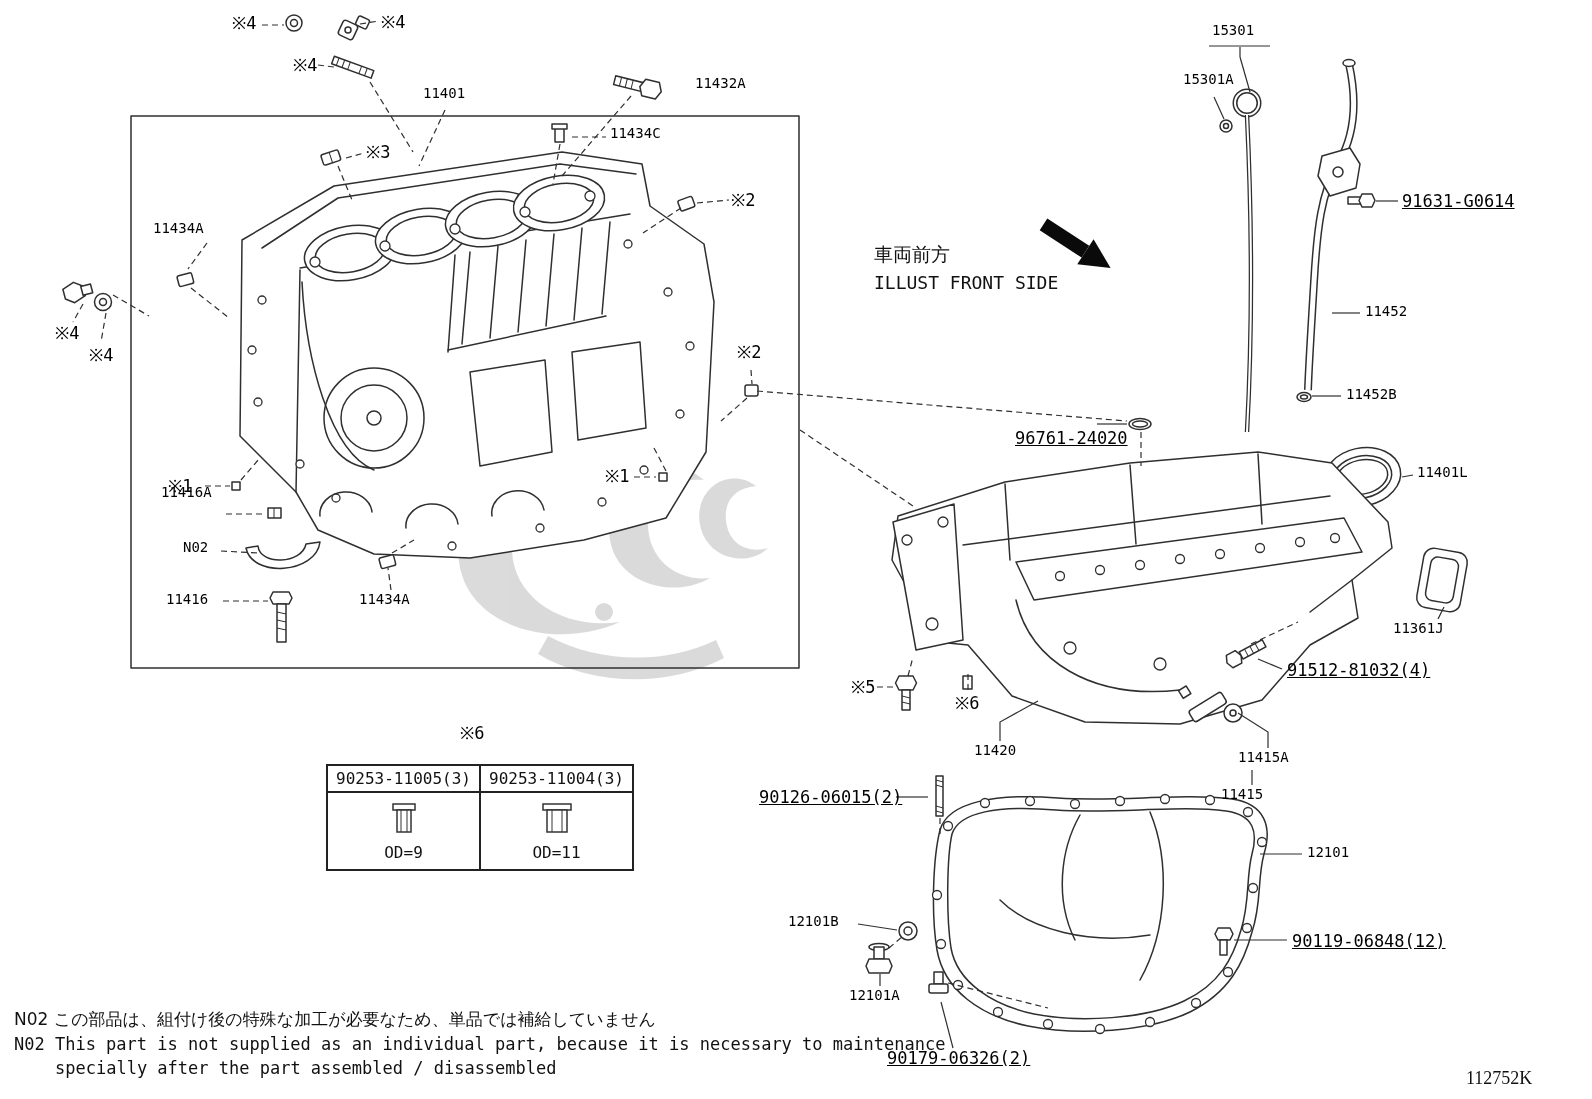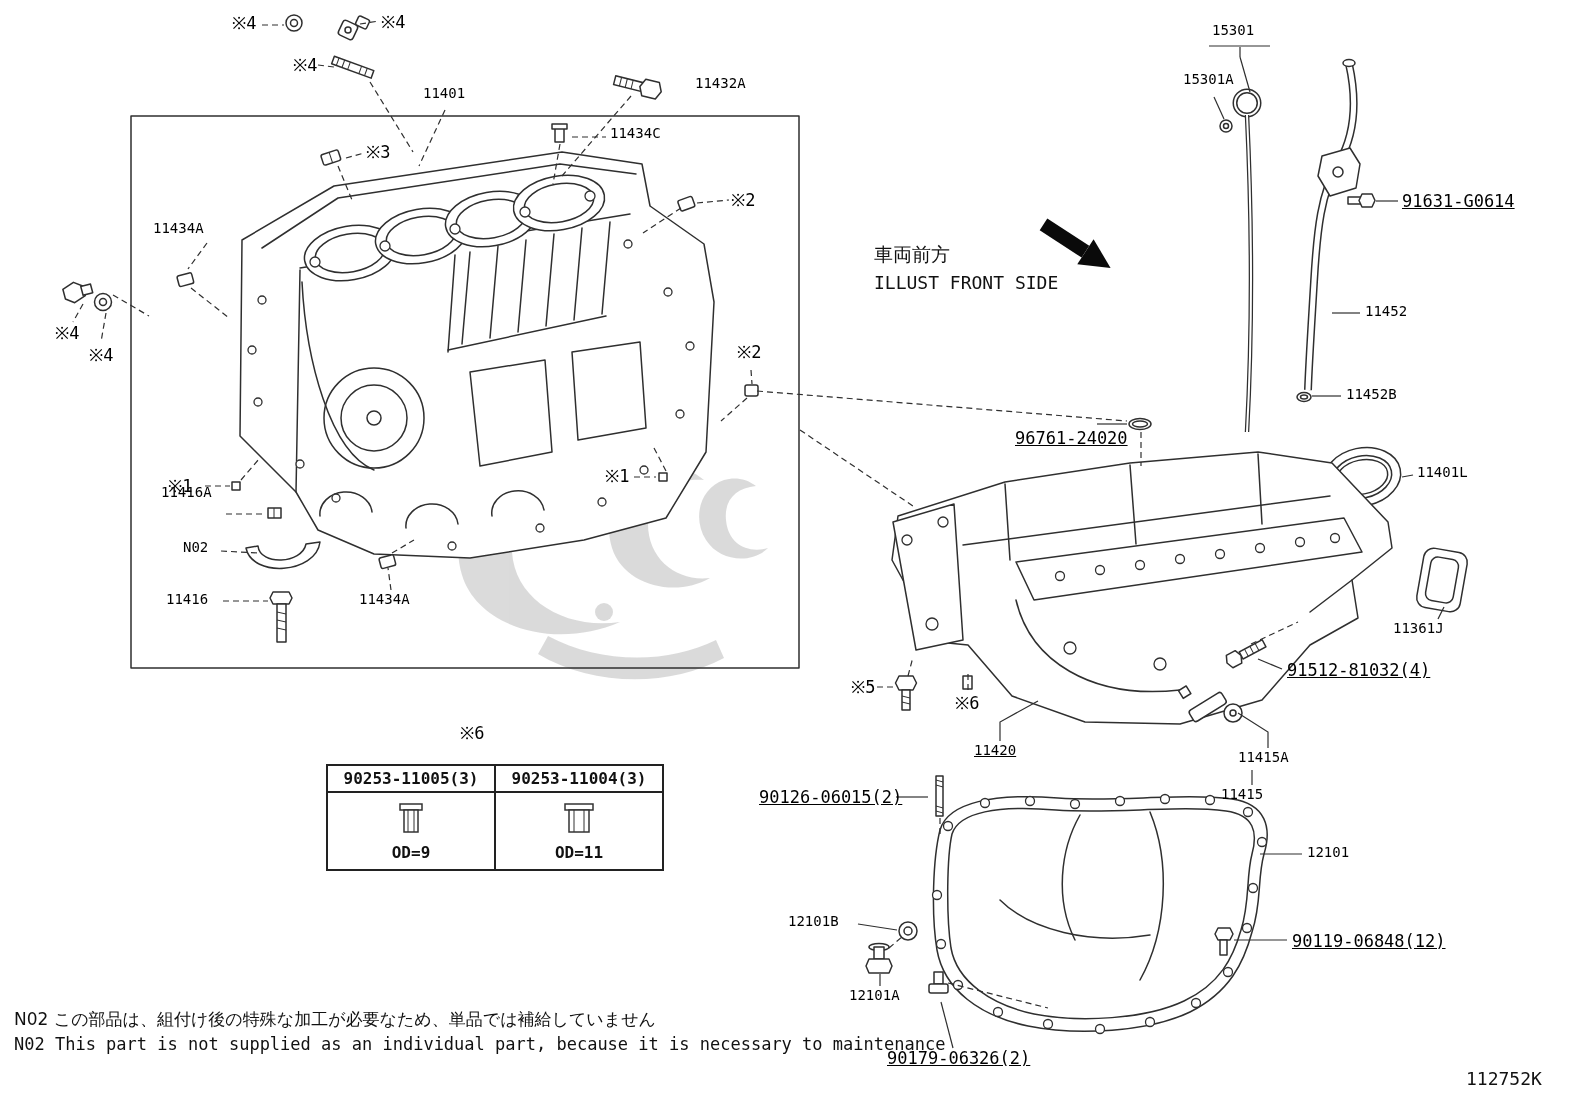--- a/index.html
+++ b/index.html
@@ -10,25 +10,25 @@
   svg.art { position:absolute; left:0; top:0; }
   .lbl { position:absolute; font-size:14px; line-height:1.1; white-space:nowrap; color:#000; }
   .lbl-sm { font-size:17px;text-decoration:underline; }
   .ref { font-size:17px; }
   .jp { font-family:"DejaVu Sans", sans-serif; }
   .dir { position:absolute; left:874px; top:218px;margin-top:24px; }
   .dir .jp-line { font-size:19px; font-family:"DejaVu Sans", sans-serif; }
   .dir .en-line { font-size:18px; margin-top:4px; }
   .note { position:absolute; font-size:17px; white-space:nowrap; }
   .parts-table { position:absolute; left:326px; top:764px; border-collapse:collapse; background:#fff; }
-  .parts-table th, .parts-table td { border:2px solid #222; font-weight:bold;
-       font-size:16px; text-align:center; padding:3px 6px; width:168px; }
+  .parts-table th, .parts-table td { border:2px solid #222; font-weight:normal;
+       font-size:16px; text-align:center; padding:3px 6px; width:153px; }
   .parts-table td { height:78px; vertical-align:middle; }
   .od-text { font-size:16px; margin-top:2px; }
-  .diagram-id { position:absolute; left:1466px; top:1068px; font-size:18px; }
+  .diagram-id { position:absolute; left:1466px; top:1068px; font-size:18px;font-family:Liberation Serif, serif; }
 </style>
 </head>
 <body>
 
 <div class="stage">
 
 <svg class="art" width="1592" height="1099" viewBox="0 0 1592 1099">
   <defs></defs>
   <style>
     .ln{stroke:#2f2f2f;stroke-width:1.5;fill:none;stroke-linejoin:round;stroke-linecap:round}
@@ -383,21 +383,21 @@
 <div class="lbl" style="left:1183px; top:72px;">15301A</div>
 <div class="lbl lbl-sm" style="left:1402px; top:192px;">91631-G0614</div>
 <div class="lbl" style="left:1365px; top:304px;">11452</div>
 <div class="lbl" style="left:1346px; top:387px;">11452B</div>
 <div class="lbl lbl-sm" style="left:984px; top:429px;margin-left:31px;">96761-24020</div>
 <div class="lbl" style="left:1417px; top:465px;">11401L</div>
 <div class="lbl" style="left:1393px; top:621px;">11361J</div>
 <div class="lbl lbl-sm" style="left:1287px; top:661px;">91512-81032(4)</div>
 <div class="lbl ref" style="left:851px; top:678px;">※5</div>
 <div class="lbl ref" style="left:955px; top:694px;">※6</div>
-<div class="lbl" style="left:974px; top:743px;text-decoration:underline;">11420</div>
+<div class="lbl" style="left:974px; top:743px;">11420</div>
 <div class="lbl" style="left:1238px; top:750px;">11415A</div>
 <div class="lbl" style="left:1221px; top:787px;">11415</div>
 <div class="lbl lbl-sm" style="left:759px; top:788px;">90126-06015(2)</div>
 <div class="lbl" style="left:1307px; top:845px;">12101</div>
 <div class="lbl" style="left:788px; top:914px;">12101B</div>
 <div class="lbl lbl-sm" style="left:1292px; top:932px;">90119-06848(12)</div>
 <div class="lbl" style="left:849px; top:988px;">12101A</div>
 <div class="lbl lbl-sm" style="left:887px; top:1049px;">90179-06326(2)</div>
 
 <div class="dir">
@@ -430,16 +430,17 @@
         <line x1="25" y1="9" x2="25" y2="31" stroke="#333"></line>
       </svg>
       <div class="od-text">OD=11</div>
     </td>
   </tr>
 </tbody>
     </table>
 
 <div class="note jp" style="left:14px; top:1008px;">N02 この部品は、組付け後の特殊な加工が必要なため、単品では補給していません</div>
 <div class="note" style="left:14px; top:1034px;">N02 This part is not supplied as an individual part, because it is necessary to maintenance</div>
+<div class="note" style="left:55px; top:1058px;">specially after the part assembled / disassembled</div>
 
 <div class="diagram-id">112752K</div>
 
 </div>
 
 </body></html>

